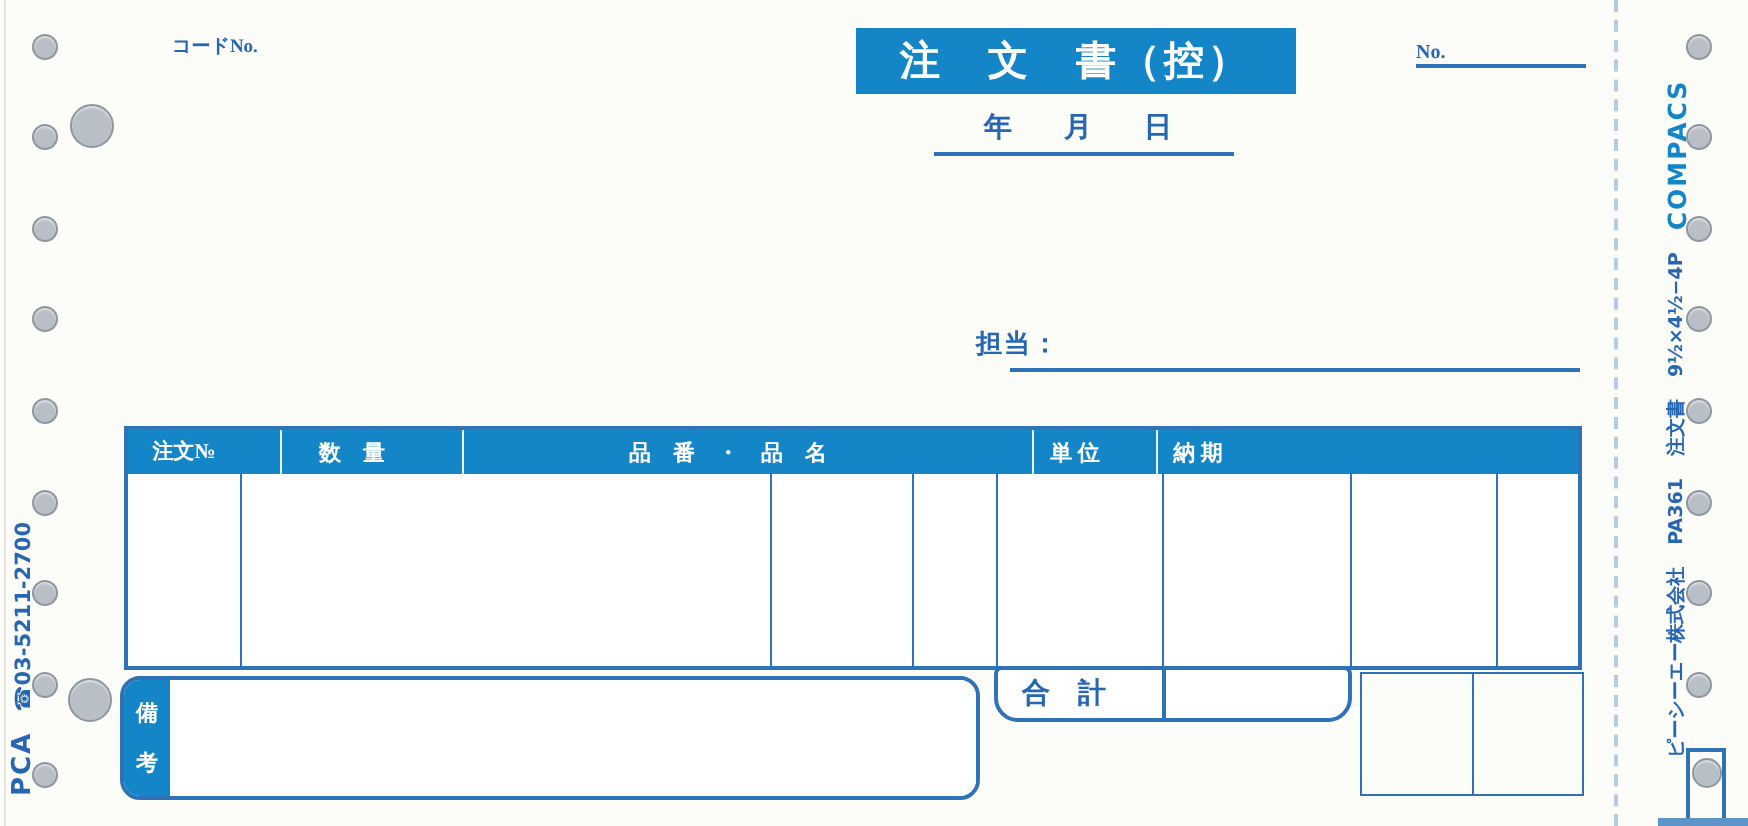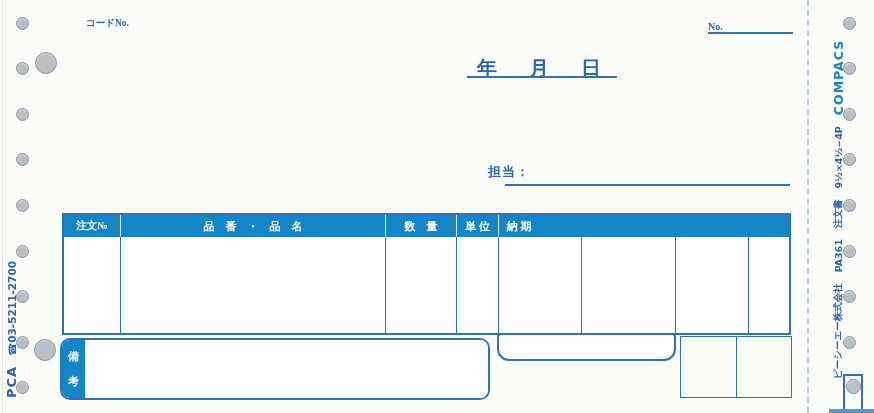--- a/index.html
+++ b/index.html
@@ -29,30 +29,30 @@
   .vtext{position:absolute;transform:rotate(-90deg);transform-origin:0 0;display:flex;align-items:center;white-space:nowrap;color:var(--text);font-weight:bold;}
   .left-vtext{left:4px;top:398px;gap:10px;font-size:10.5px;}
   .pca-logo{font-size:13px;letter-spacing:1px;}
   .right-vtext{left:831px;top:379px;gap:11px;font-size:9.5px;}
   .brand{font-size:12.5px;letter-spacing:1px;color:var(--fill);}
 
   
   .code-no{left:86px;top:17px;font-size:9.5px;font-weight:bold;color:var(--text);}
   .title-box{left:428px;top:14px;width:220px;height:33px;background:var(--fill);color:#fff;display:flex;align-items:center;justify-content:center;font-size:20px;font-weight:bold;letter-spacing:2px;}
   .no-label{left:708px;top:21px;font-size:10px;font-weight:bold;color:var(--text);}
-  .date-label{left:467px;top:55px;width:150px;text-align:center;font-size:20px;font-weight:bold;letter-spacing:6px;color:var(--text);}
+  .date-label{left:467px;top:55px;width:150px;text-align:center;font-size:14px;font-weight:bold;letter-spacing:6px;color:var(--text);}
   .uline{position:absolute;background:var(--line);}
   .date-line{left:467px;top:76px;width:150px;height:2px;}
   .no-line{left:708px;top:32px;width:85px;height:1.5px;}
   .staff-label{left:488px;top:163px;font-size:13px;font-weight:bold;color:var(--text);letter-spacing:1px;}
   .staff-line{left:505px;top:184px;width:285px;height:2px;}
 
   
   .main-table{left:62px;top:213px;width:729px;border:2px solid var(--line);background:#fff;}
-  .thead{display:flex;height:22px;background:var(--fill);}
+  .thead{display:flex;height:22px;background:var(--fill);gap:20px;}
   .th{color:#fff;font-weight:bold;font-size:11px;display:flex;align-items:center;justify-content:center;border-left:1px solid rgba(255,255,255,.9);overflow:hidden;}
   .th:first-child{border-left:none;font-size:10.5px;}
   .tbody{display:flex;height:96px;background:#fff;}
   .td{border-left:1.6px solid var(--line);}
   .td:first-child{border-left:none;}
   .c1{width:56px;} .c2{width:265px;} .c3{width:71px;} .c4{width:42px;}
   .c5{width:83px;} .c6{width:94px;} .c7{width:73px;} .c8{width:41px;}
 
   
   .total-box{left:497px;top:333px;width:179px;height:28px;border:2px solid var(--line);border-radius:4px 4px 12px 12px;display:flex;background:#fff;}
@@ -103,49 +103,51 @@
   </div>
   <div class="vtext right-vtext">
     <span>ピーシーエー株式会社</span>
     <span>PA361</span>
     <span>注文書</span>
     <span>9½×4½−4P</span>
     <span class="brand">COMPACS</span>
   </div>
 
   <div class="abs code-no">コードNo.</div>
+  <div class="abs title-box">注　文　書（控）</div>
   <div class="abs no-label">No.</div>
   <div class="abs uline no-line"></div>
   <div class="abs date-label">年　月　日</div>
   <div class="abs uline date-line"></div>
 
   <div class="abs staff-label">担当：</div>
   <div class="abs uline staff-line"></div>
 
   <div class="abs main-table">
     <div class="thead">
       <div class="th c1">注文№</div>
+      <div class="th c3">数　量</div>
       <div class="th c2">品　番　・　品　名</div>
-      <div class="th c3">数　量</div>
       <div class="th c4">単 位</div>
       <div class="th c8">納 期</div>
     </div>
     <div class="tbody">
       <div class="td c1"></div>
       <div class="td c2"></div>
       <div class="td c3"></div>
       <div class="td c4"></div>
       <div class="td c5"></div>
       <div class="td c6"></div>
       <div class="td c7"></div>
       <div class="td c8"></div>
     </div>
   </div>
 
   <div class="abs total-box">
+    <div class="total-label-cell">合　計</div>
     <div class="total-value-cell"></div>
   </div>
 
   <div class="abs remarks-box">
     <div class="remarks-tab">
       <span>備</span>
       <span>考</span>
     </div>
     <div class="remarks-area"></div>
   </div>

